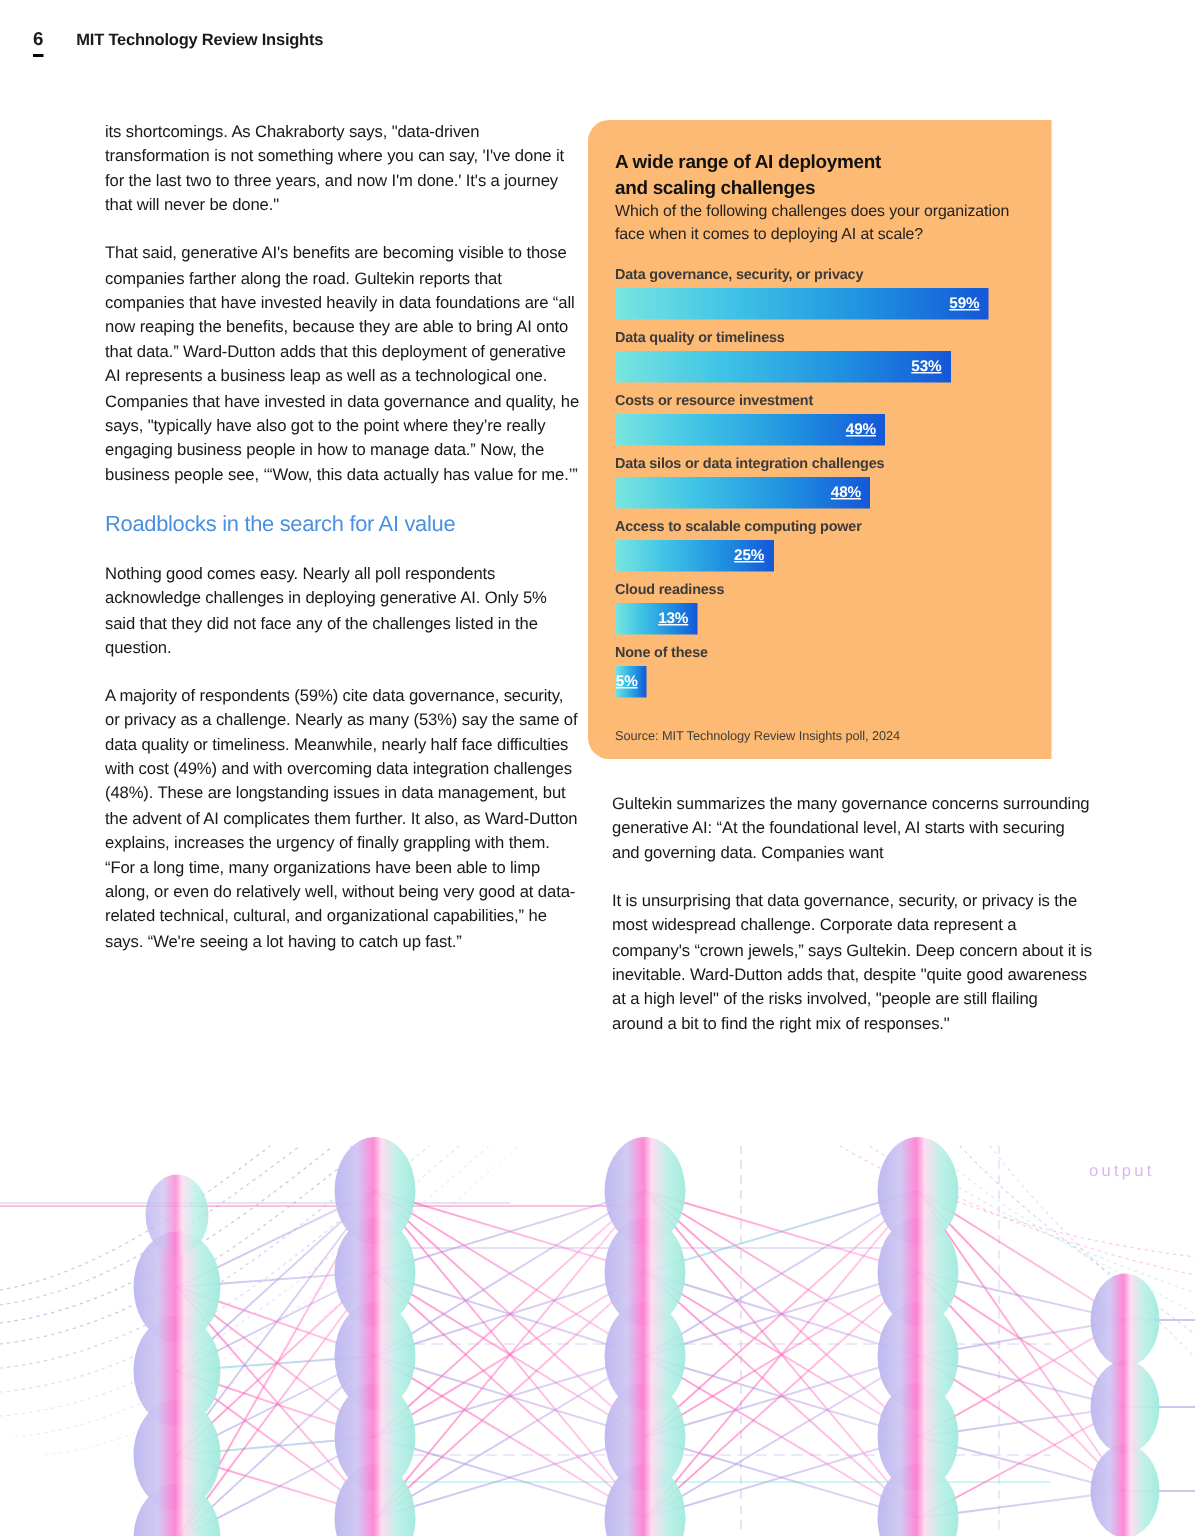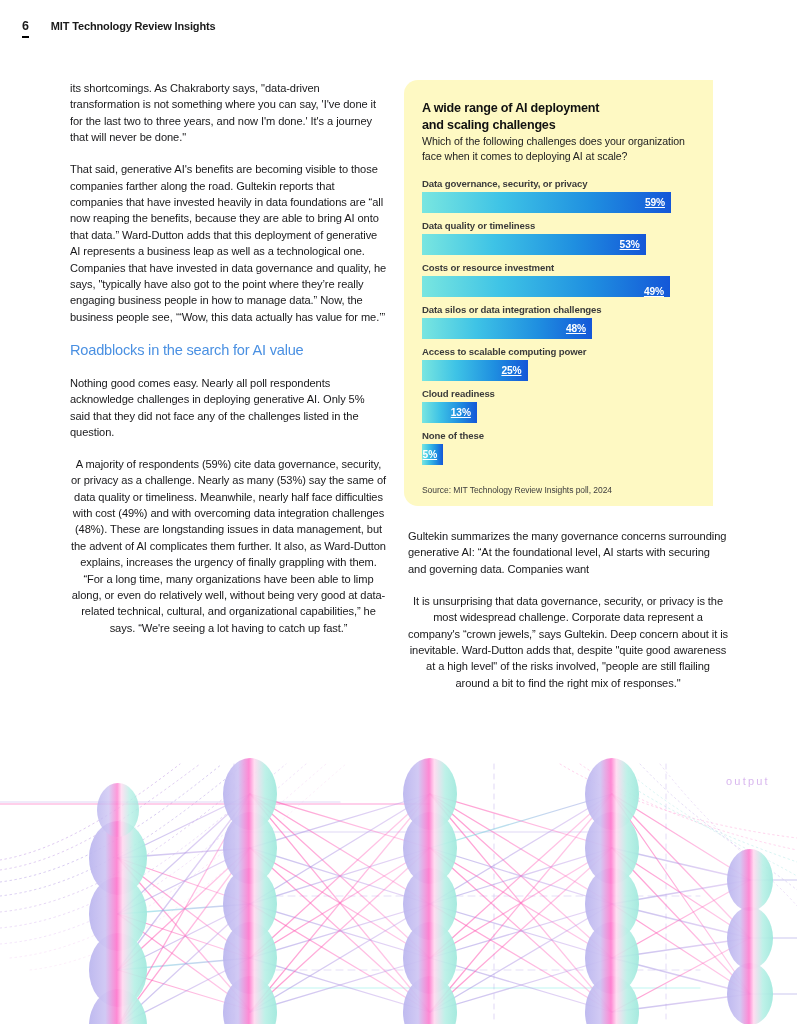--- a/index.html
+++ b/index.html
@@ -44,39 +44,39 @@
     position: absolute;
     font-size: 11.1px;
     line-height: 16.4px;
     letter-spacing: -0.08px;
     color: #18181a;
   }
   #left-column { left: 70px; top: 80px; width: 317px; }
   #right-column { left: 408px; top: 528px; width: 320px; }
 
   .column p { margin: 0 0 15.5px 0; }
-  .column p:last-child { margin-bottom: 0; text-align: center; }
+  .column p:last-child { margin-bottom: 0; }
 
   h2.section-heading {
     color: #4a90e2;
     font-size: 14.6px;
     font-weight: normal;
     letter-spacing: -0.2px;
     margin: 0 0 15px 0;
     line-height: 19px;
   }
 
   
   #chart-panel {
     position: absolute;
-    left: 404px;
+    left: 392px;
     top: 80px;
     width: 309px;
     height: 426px;
-    background: #fef9c3;
+    background: #fdba74;
     border-radius: 14px 0 0 14px;
     padding: 20px 18px 4px 18px;
   }
   #chart-title {
     font-size: 12.6px;
     font-weight: bold;
     line-height: 16.5px;
     letter-spacing: -0.2px;
     color: #111;
     margin: 0 0 1px 0;
@@ -174,21 +174,21 @@
         <div class="bar-label">Data quality or timeliness</div>
         <div class="bar-track">
           <div class="bar-fill" style="width: 223.66px;">
             <span class="bar-value">53%</span>
           </div>
         </div>
       </div>
       <div class="bar-group">
         <div class="bar-label">Costs or resource investment</div>
         <div class="bar-track">
-          <div class="bar-fill" style="width: 248px; align-items: flex-end;">
+          <div class="bar-fill" style="width: 180px;">
             <span class="bar-value">49%</span>
           </div>
         </div>
       </div>
       <div class="bar-group">
         <div class="bar-label">Data silos or data integration challenges</div>
         <div class="bar-track">
           <div class="bar-fill" style="width: 170px;">
             <span class="bar-value">48%</span>
           </div>

